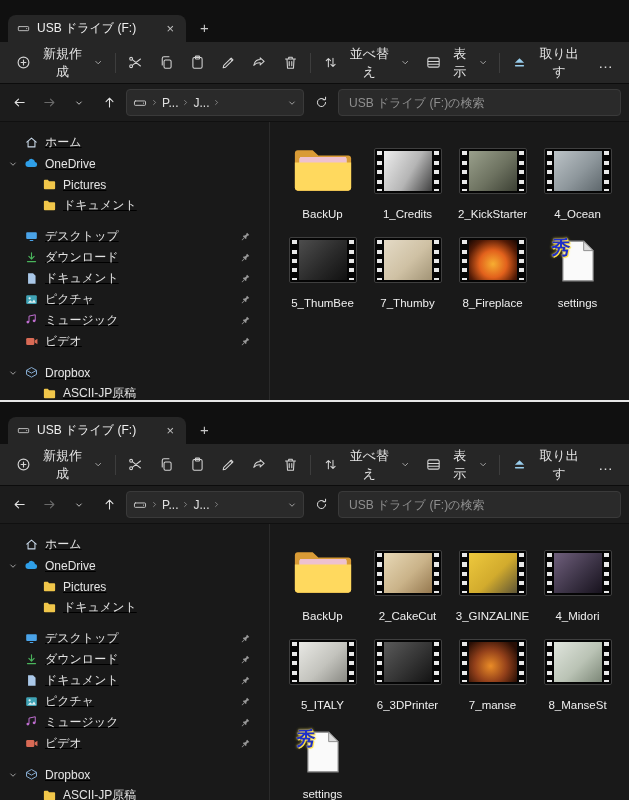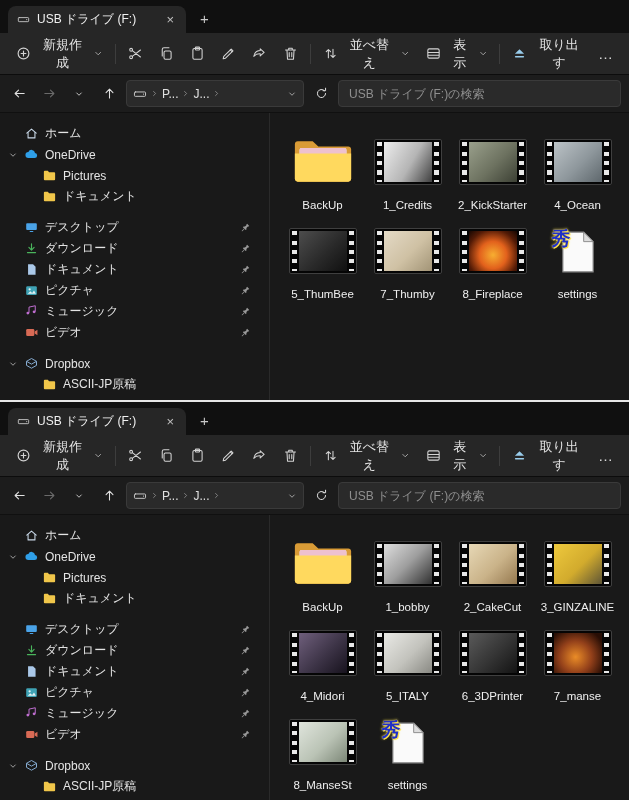--- a/index.html
+++ b/index.html
@@ -4,21 +4,21 @@
 <style>
   * { margin:0; padding:0; box-sizing:border-box; }
   html,body { background:#000; }
   body { font-family:"Liberation Sans","DejaVu Sans",sans-serif; }
   .page { width:629px; height:800px; overflow:hidden; background:#0d0d0d; }
 
   .window { height:400px; display:flex; flex-direction:column; overflow:hidden; background:#191919; }
   .window.second { border-top:2px solid #e6e6e6; }
 
   
-  .tabstrip { height:33px; background:#101010; display:flex; align-items:flex-end; padding-left:8px; flex:none; }
+  .tabstrip { height:42px; background:#101010; display:flex; align-items:flex-end; padding-left:8px; flex:none; }
   .tab { height:27px; width:178px; background:#262626; border-radius:8px 8px 0 0;
          display:flex; align-items:center; gap:7px; padding:0 9px; }
   .tab-icon { width:13px; height:13px; color:#cfcfcf; flex:none; }
   .tab-title { font-size:12px; color:#f0f0f0; white-space:nowrap; overflow:hidden; flex:1; }
   .tab-close { color:#c0c0c0; font-size:13px; padding:0 3px; cursor:default; }
   .newtab { color:#c8c8c8; font-size:15px; margin:0 0 6px 14px; cursor:default; }
 
   
   .toolbar { height:42px; background:#262626; display:flex; align-items:center; padding:0 8px;
              border-bottom:1px solid #0c0c0c; flex:none; }
@@ -45,21 +45,21 @@
   .bc-chev { width:9px; height:9px; color:#9a9a9a; flex:none; }
   .crumbs { display:flex; align-items:center; gap:3px; }
   .crumb-group { display:flex; align-items:center; gap:3px; }
   .bc-dd { width:10px; height:10px; color:#b8b8b8; margin-left:auto; flex:none; }
   .searchbox { flex:1; height:27px; background:#2a2a2a; border:1px solid #3a3a3a; border-radius:4px;
                padding:0 10px; font-family:inherit; font-size:12px; color:#dddddd; outline:none; }
   .searchbox::placeholder { color:#8f8f8f; }
 
   
   .wbody { flex:1; display:flex; overflow:hidden; background:#191919; }
-  .sidebar { width:270px; flex:none; border-right:1px solid #2a2a2a; padding-top:10px; overflow:hidden; }
+  .sidebar { width:270px; flex:none; border-right:1px solid #2a2a2a; padding-top:10px; overflow:hidden;text-decoration:underline; }
   .sb-item { height:21px; display:flex; align-items:center; gap:6px; padding:0 10px 0 8px; cursor:default; }
   .sb-item.gap { margin-top:10px; }
   .sb-item.indent { padding-left:26px; }
   .chev { width:10px; height:10px; color:#b8b8b8; flex:none; }
   .sb-icon { width:15px; height:15px; flex:none; }
   .sb-label { font-size:12px; color:#e4e4e4; white-space:nowrap; }
   .pin { width:12px; height:12px; color:#9a9a9a; margin-left:auto; margin-right:8px; flex:none; }
 
   .c-home { color:#c9d8e8; } .c-cloud { color:#2f9fe8; } .c-folder { color:#f0c64a; }
   .c-monitor { color:#4aa3e8; } .c-download { color:#4ab55c; } .c-doc { color:#aac8e8; }
@@ -935,32 +935,20 @@
                 </svg>
 
               </div>
               <div class="fname">BackUp</div>
             </div>
             <div class="file t-video">
               <div class="thumb">
 
                 <div class="tfilm">
                   <span class="holes l"></span>
-                  <span class="film-img" style="background: linear-gradient(135deg, rgb(222, 222, 222), rgb(158, 158, 158) 50%, rgb(48, 48, 48));"></span>
-                  <span class="holes r"></span>
-                </div>
-
-              </div>
-              <div class="fname">1_bobby</div>
-            </div>
-            <div class="file t-video">
-              <div class="thumb">
-
-                <div class="tfilm">
-                  <span class="holes l"></span>
                   <span class="film-img" style="background: linear-gradient(135deg, rgb(231, 216, 182), rgb(202, 179, 137) 55%, rgb(149, 120, 79));"></span>
                   <span class="holes r"></span>
                 </div>
 
               </div>
               <div class="fname">2_CakeCut</div>
             </div>
             <div class="file t-video">
               <div class="thumb">
 

